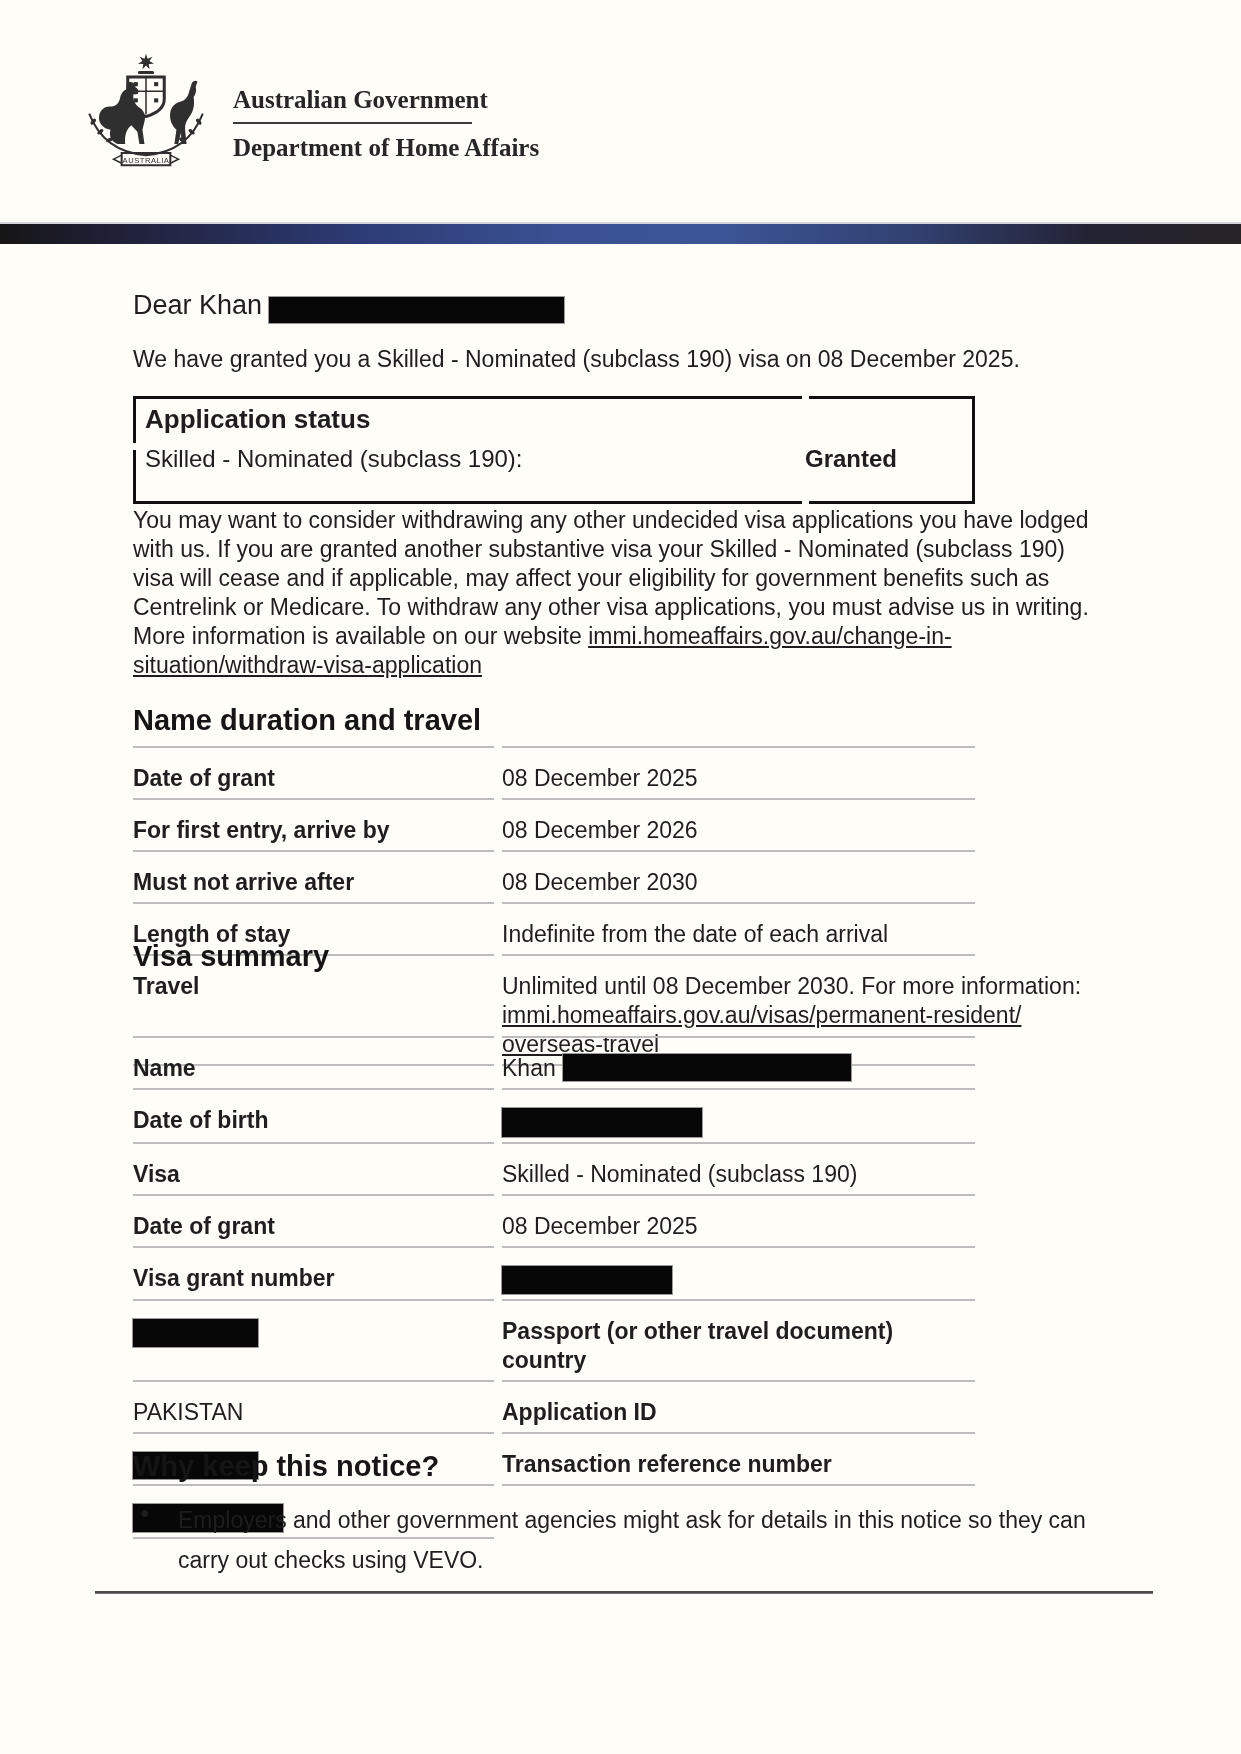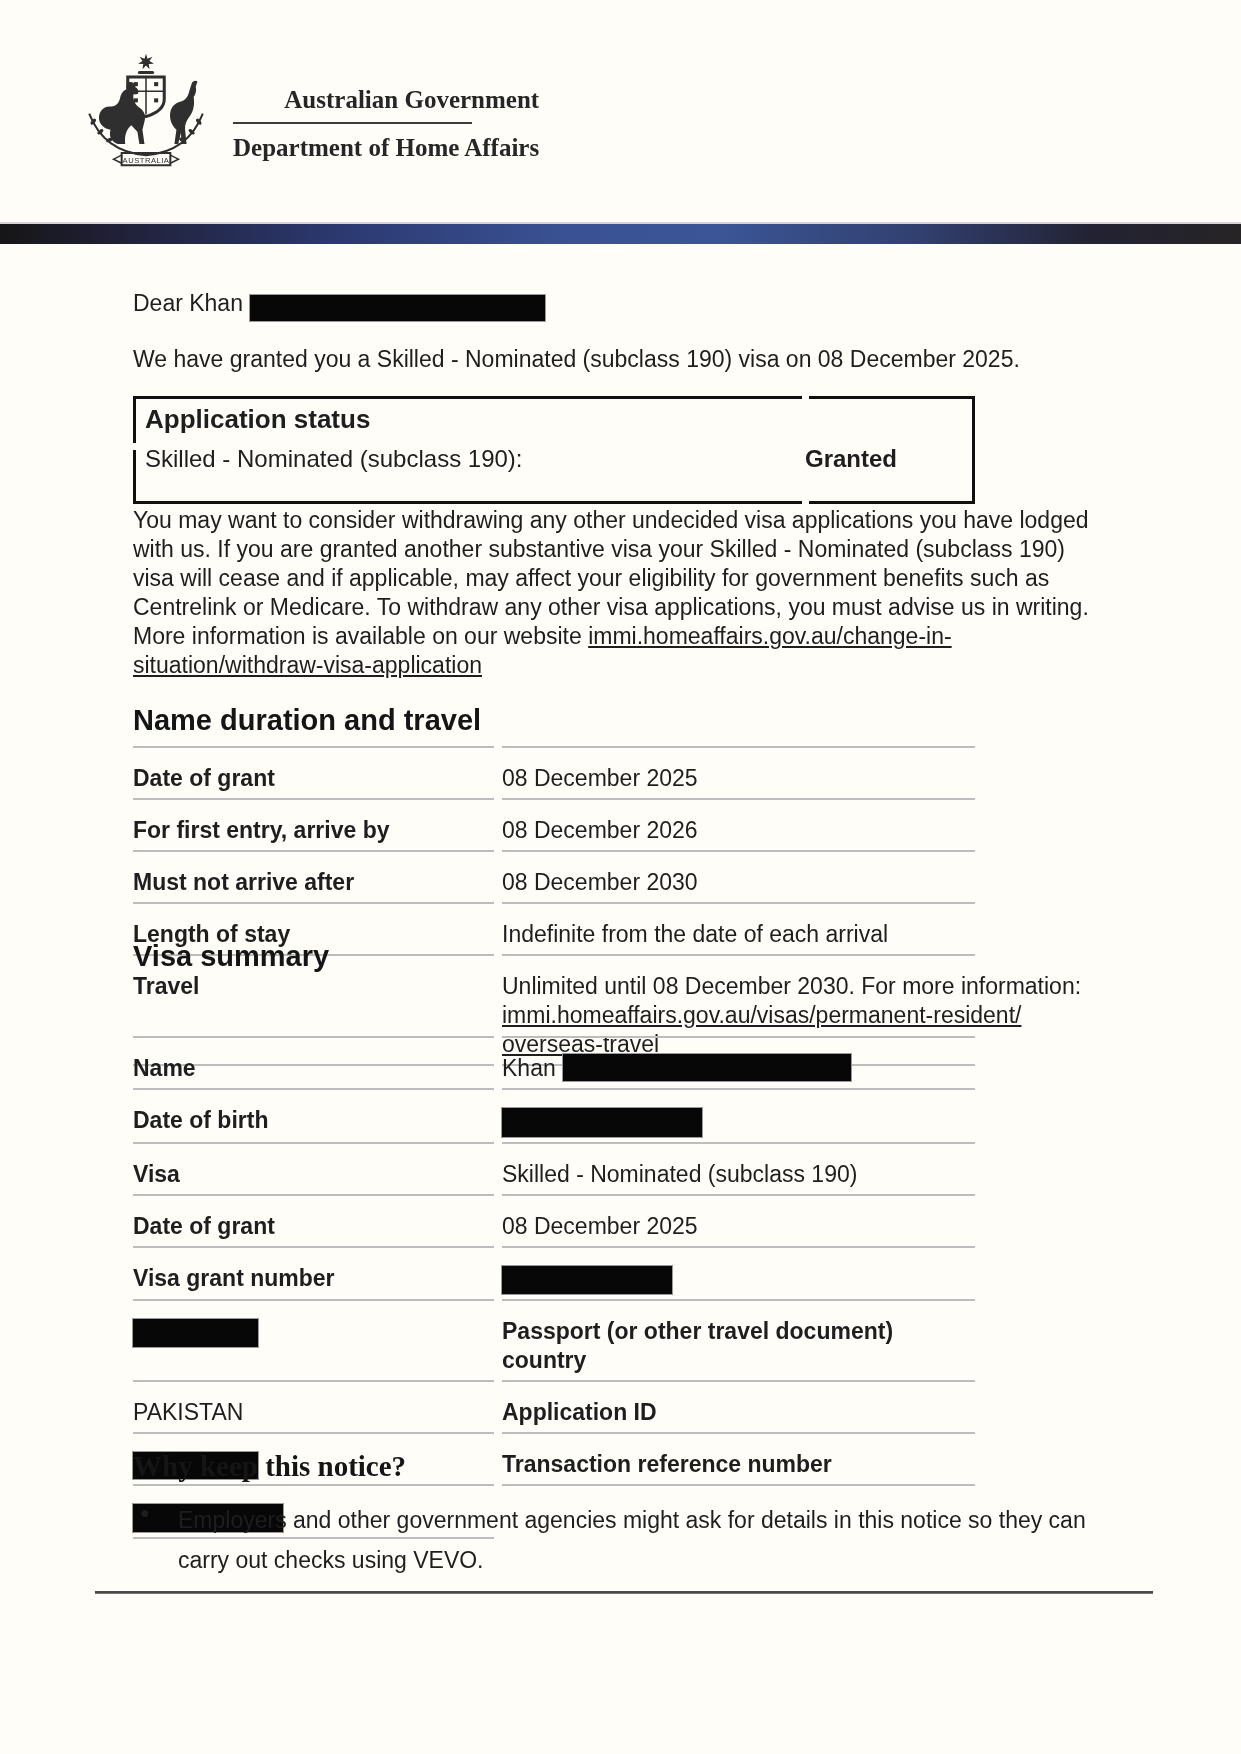--- a/index.html
+++ b/index.html
@@ -2,50 +2,50 @@
 <html><head>
 <meta charset="utf-8">
 <style>
   html,body{margin:0;padding:0;}
   body{width:1241px;height:1754px;background:#fffdf7;}
   .page{position:relative;width:1241px;height:1754px;background:#fffdf7;
         font-family:"Liberation Sans","DejaVu Sans",sans-serif;color:#1e1e1e;overflow:hidden;}
 
   
   .coa{position:absolute;left:73px;top:50px;width:146px;height:120px;}
-  .hdr-text{position:absolute;left:233px;top:86px;text-align:right;}
+  .hdr-text{position:absolute;left:233px;top:86px;}
   .gov{font-family:"Liberation Serif","DejaVu Serif",serif;font-weight:bold;font-size:25px;color:#262626;}
   .hr-rule{width:239px;height:2px;background:#3b3b3b;margin-top:8px;}
   .dept{font-family:"Liberation Serif","DejaVu Serif",serif;font-weight:bold;font-size:25px;color:#262626;margin-top:10px;}
   .band{position:absolute;left:0;top:222px;width:1241px;height:20px;
         border-top:2px solid #d3d3de;
         background:linear-gradient(90deg,#161616 0%,#1f1e33 8%,#2c3a72 28%,#3a5294 46%,#3b5596 58%,#31406f 74%,#232233 88%,#262425 100%);}
 
   
-  .greeting{position:absolute;left:133px;top:290px;font-size:23px;}
+  .greeting{position:absolute;left:133px;top:290px;font-size:27px;}
   .intro{position:absolute;left:133px;top:346px;font-size:23px;margin:0;}
   .para{position:absolute;left:133px;top:506px;width:962px;font-size:23px;line-height:29px;margin:0;}
   .link{text-decoration:underline;color:inherit;cursor:pointer;}
 
   
   .status-box{position:absolute;left:133px;top:396px;width:842px;height:108px;
               border:3px solid #101010;box-sizing:border-box;background:#fffdf7;}
   .sb-title{position:absolute;left:9px;top:5px;font-weight:bold;font-size:26px;}
   .sb-label{position:absolute;left:9px;top:46px;font-size:24px;}
   .sb-value{position:absolute;left:669px;top:46px;font-size:24px;font-weight:bold;}
   .notch{position:absolute;background:#fffdf7;}
   .nt{left:666px;top:-3px;width:7px;height:3px;}
   .nb{left:666px;bottom:-3px;width:7px;height:3px;}
   .nl{left:-3px;top:44px;width:3px;height:7px;}
 
   
   .h2{position:absolute;left:133px;margin:0;font-size:29px;font-weight:bold;color:#151515;}
   .hd-duration{top:704px;}
   .hd-summary{top:940px;}
-  .hd-why{top:1450px;font-family:Liberation Serif, serif;}
+  .hd-why{top:1450px;}
 
   
   .kv{position:absolute;left:133px;width:842px;display:grid;
       grid-template-columns:361px 473px;column-gap:8px;}
   .kv-duration{top:746px;}
   .kv-summary{top:1036px;}
   .cell{border-top:2px solid #bdbdbd;padding:16px 0 5px;font-size:23px;line-height:29px;}
   .lbl{font-weight:bold;}
   .cap{padding:0;height:0;}
   .wide{display:block;width:592px;}

